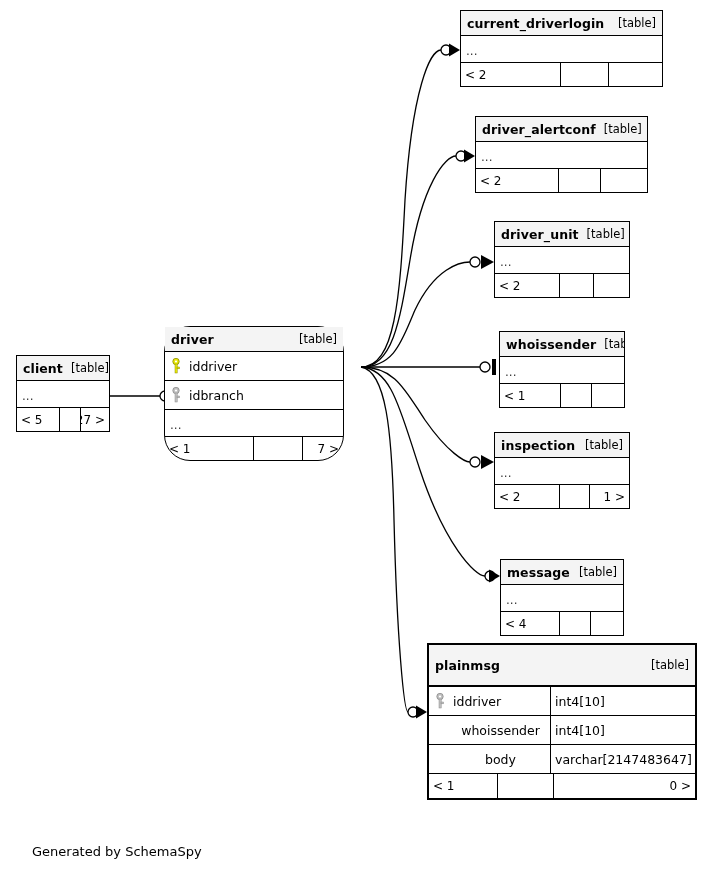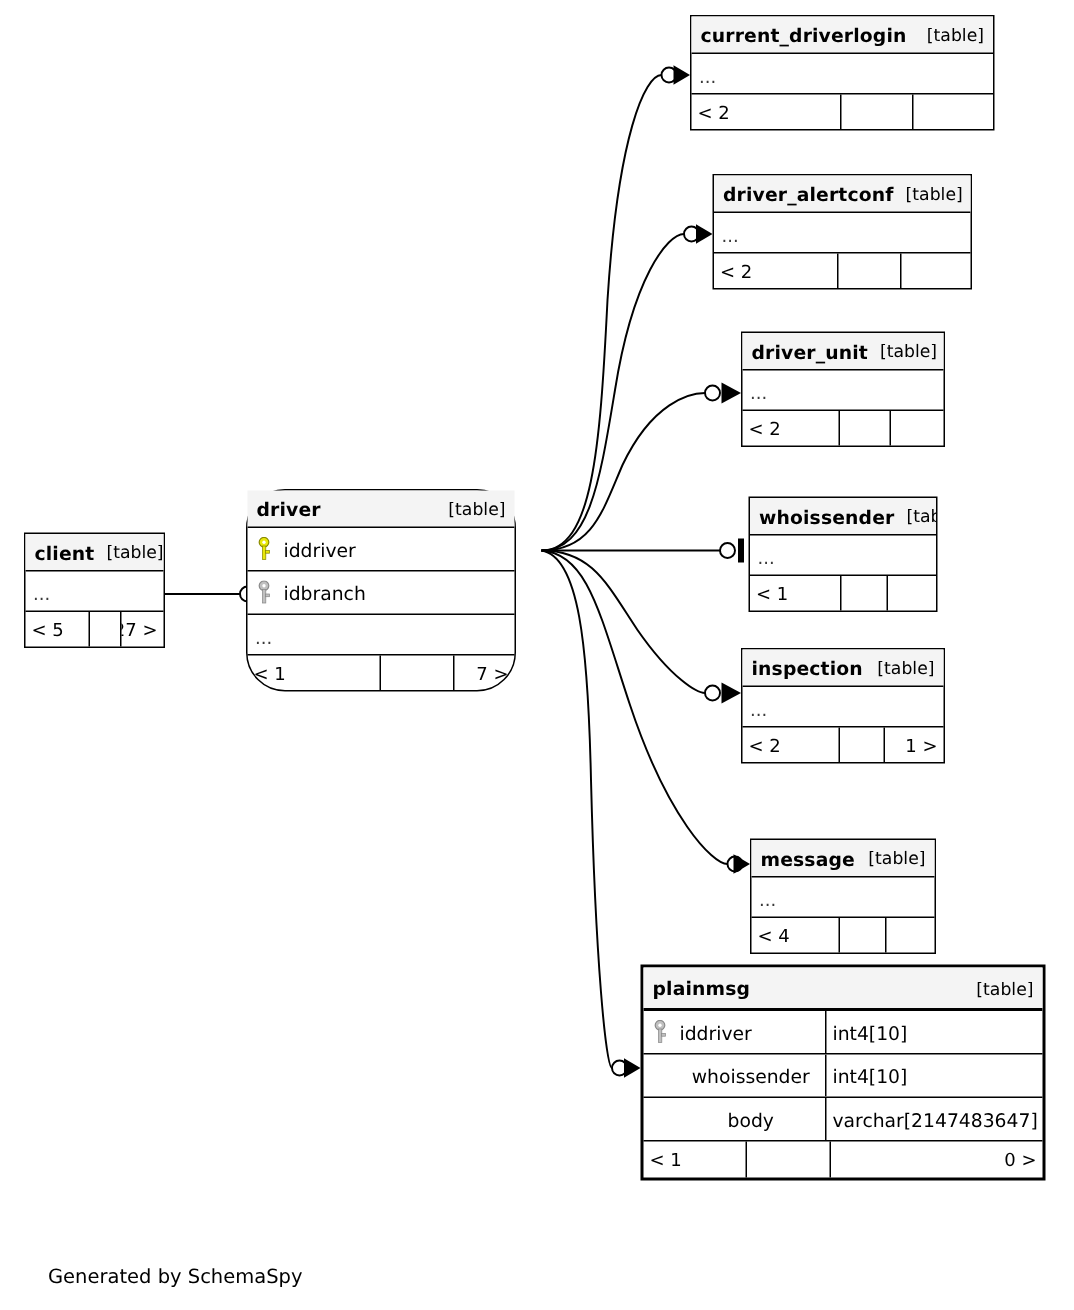--- a/index.html
+++ b/index.html
@@ -320,21 +320,21 @@
     </div>
     <div class="t-row ellipsis">...</div>
     <div class="t-footer">
       <div class="f-cell f-left" style="width:58px;">&lt; 4</div>
       <div class="f-cell f-mid" style="width:32px;"></div>
       <div class="f-cell f-right" style="flex:1;"></div>
     </div>
   </div>
 
   <div class="table-node emphasized" id="node-plainmsg" style="left:427px; top:643px; width:270px;">
-    <div class="t-header" style="height:29px;">
+    <div class="t-header" style="height:42px;">
       <span class="t-name">plainmsg</span>
       <span class="t-tag">[table]</span>
     </div>
 
 
     <div class="t-row">
       <span class="col-key">
         <svg class="key-icon" width="10" height="16" viewBox="0 0 10 16">
           <circle cx="5" cy="3.5" r="3.2" fill="#c0c0c0" stroke="#8a8a8a" stroke-width="0.8"></circle>
           <circle cx="5" cy="3.5" r="1.1" fill="#ffffff"></circle>

